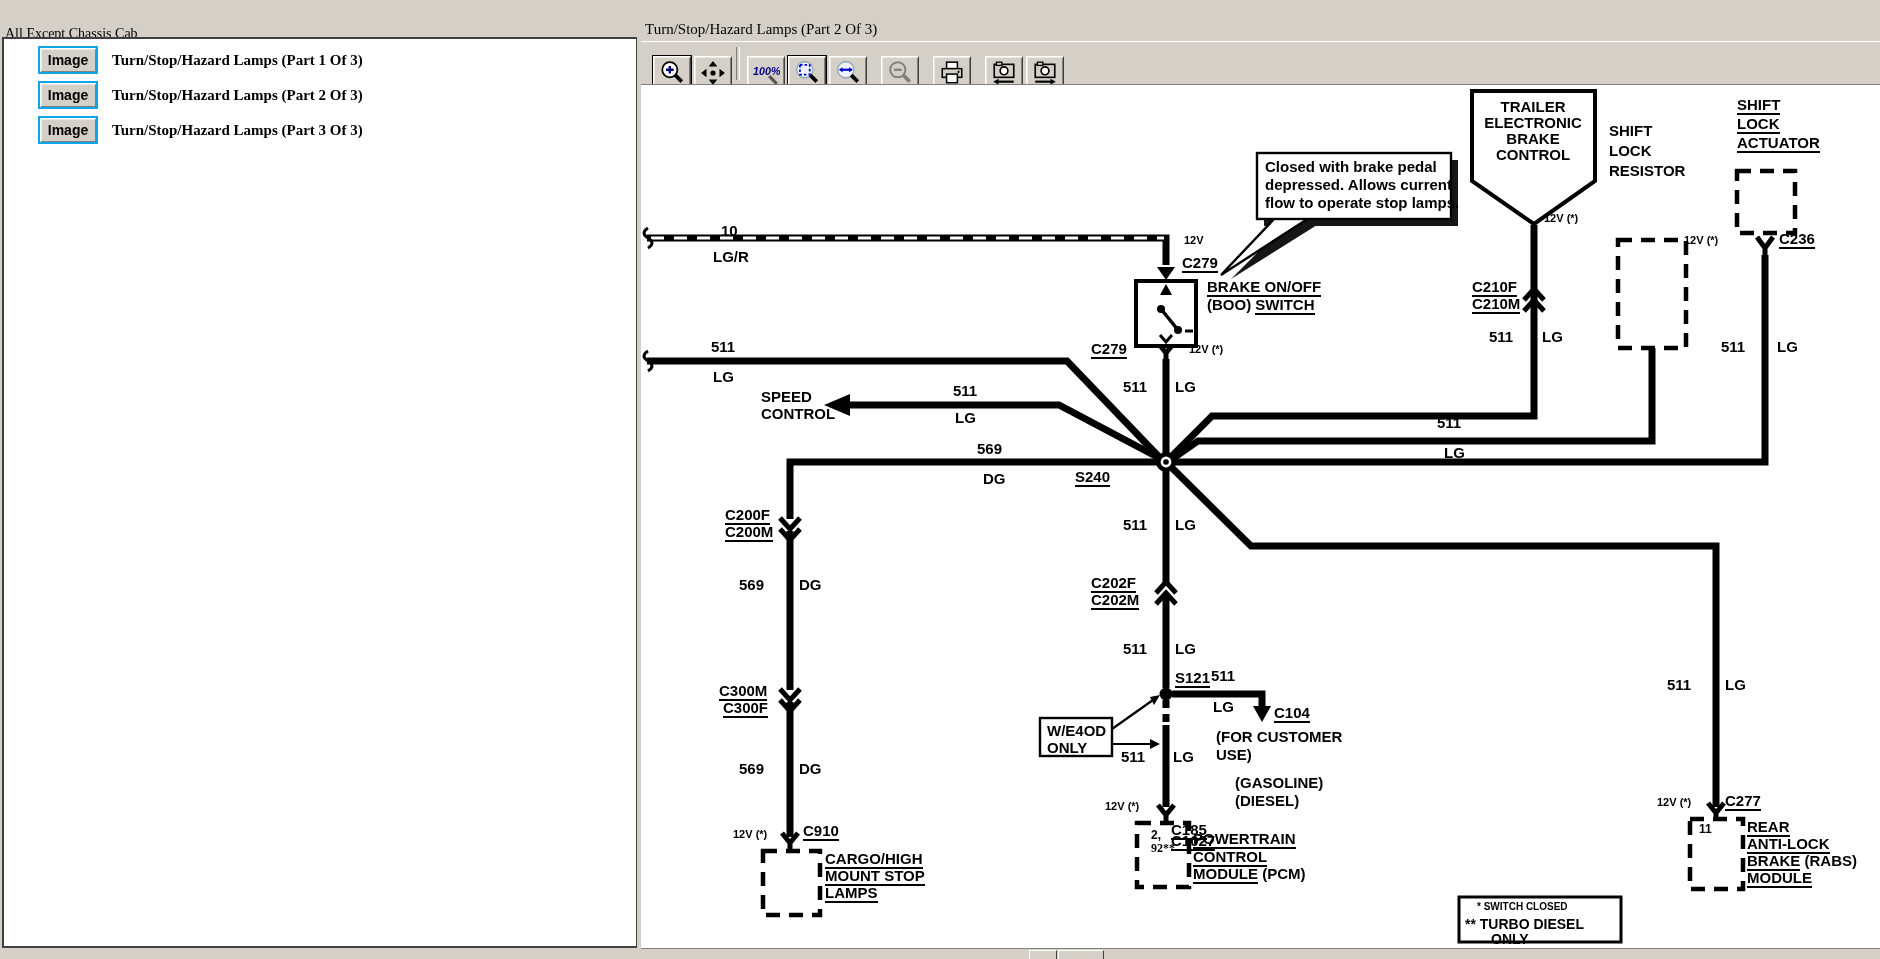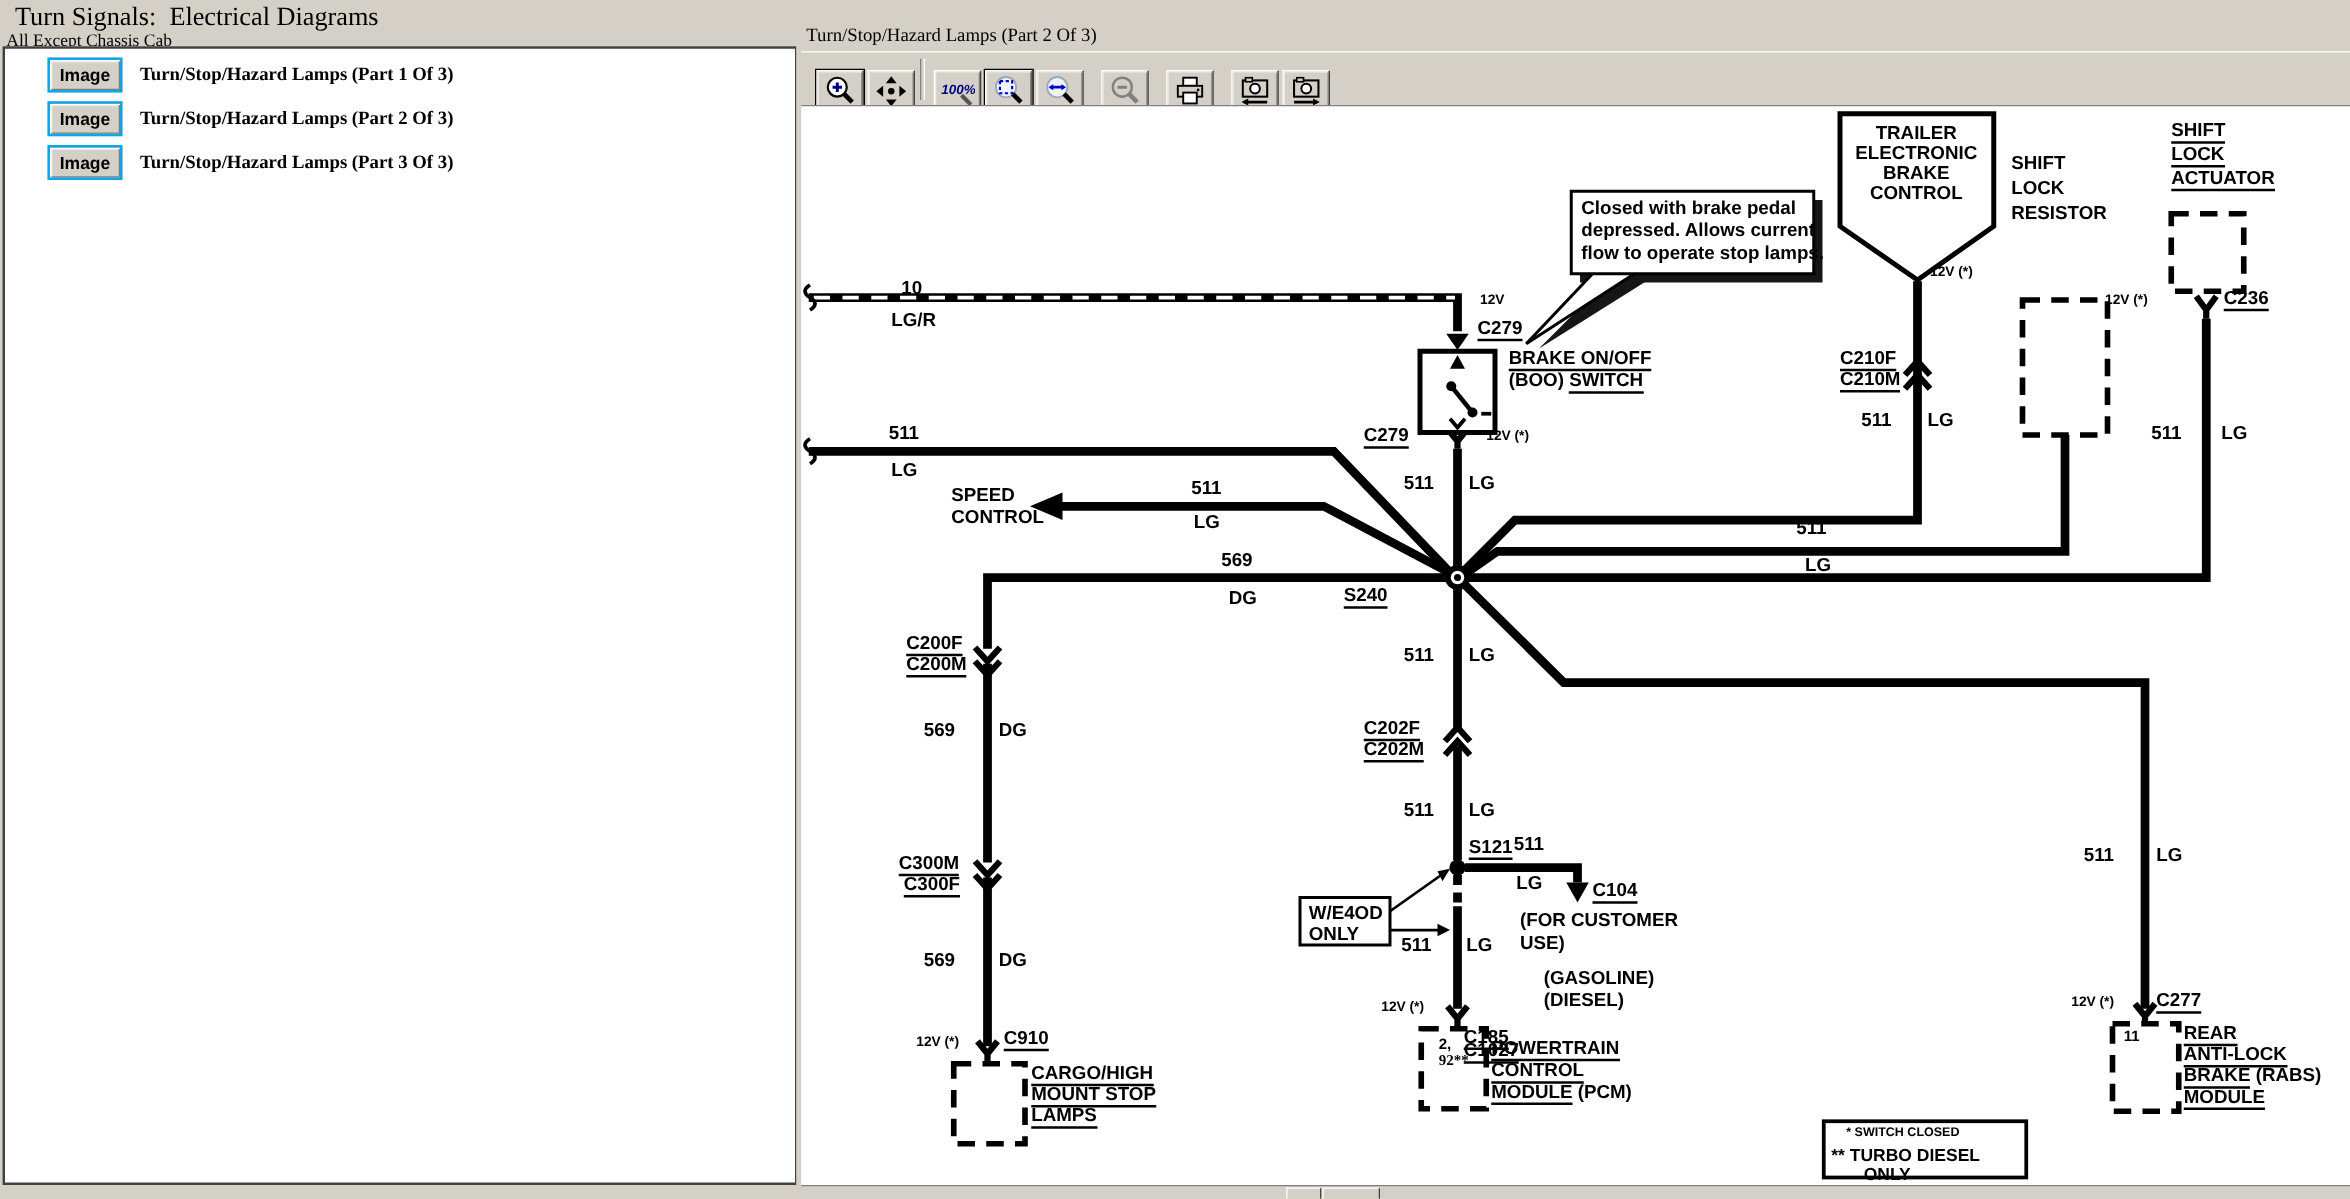--- a/index.html
+++ b/index.html
@@ -38,21 +38,20 @@
   .bstrip{position:absolute;left:641px;top:948px;width:1239px;height:11px;background:#d4d0c8;
           border-top:1px solid #808080;}
   .bthumb{position:absolute;top:1px;height:9px;background:#d4d0c8;
           border-top:1px solid #fff;border-left:1px solid #fff;border-right:1px solid #404040;border-bottom:1px solid #404040;}
 </style>
 </head>
 <body>
 
 <div id="root">
 
-  <div class="hdr-title">Turn Signals:  Electrical Diagrams</div>
   <div class="hdr-sub">All Except Chassis Cab</div>
   <div class="diag-title">Turn/Stop/Hazard Lamps (Part 2 Of 3)</div>
 
   <div class="left-panel">
     <div class="img-row" style="top:8px;">
       <div class="img-btn">Image</div>
       <div class="img-lbl">Turn/Stop/Hazard Lamps (Part 1 Of 3)</div>
     </div>
     <div class="img-row" style="top:43px;">
       <div class="img-btn">Image</div>

